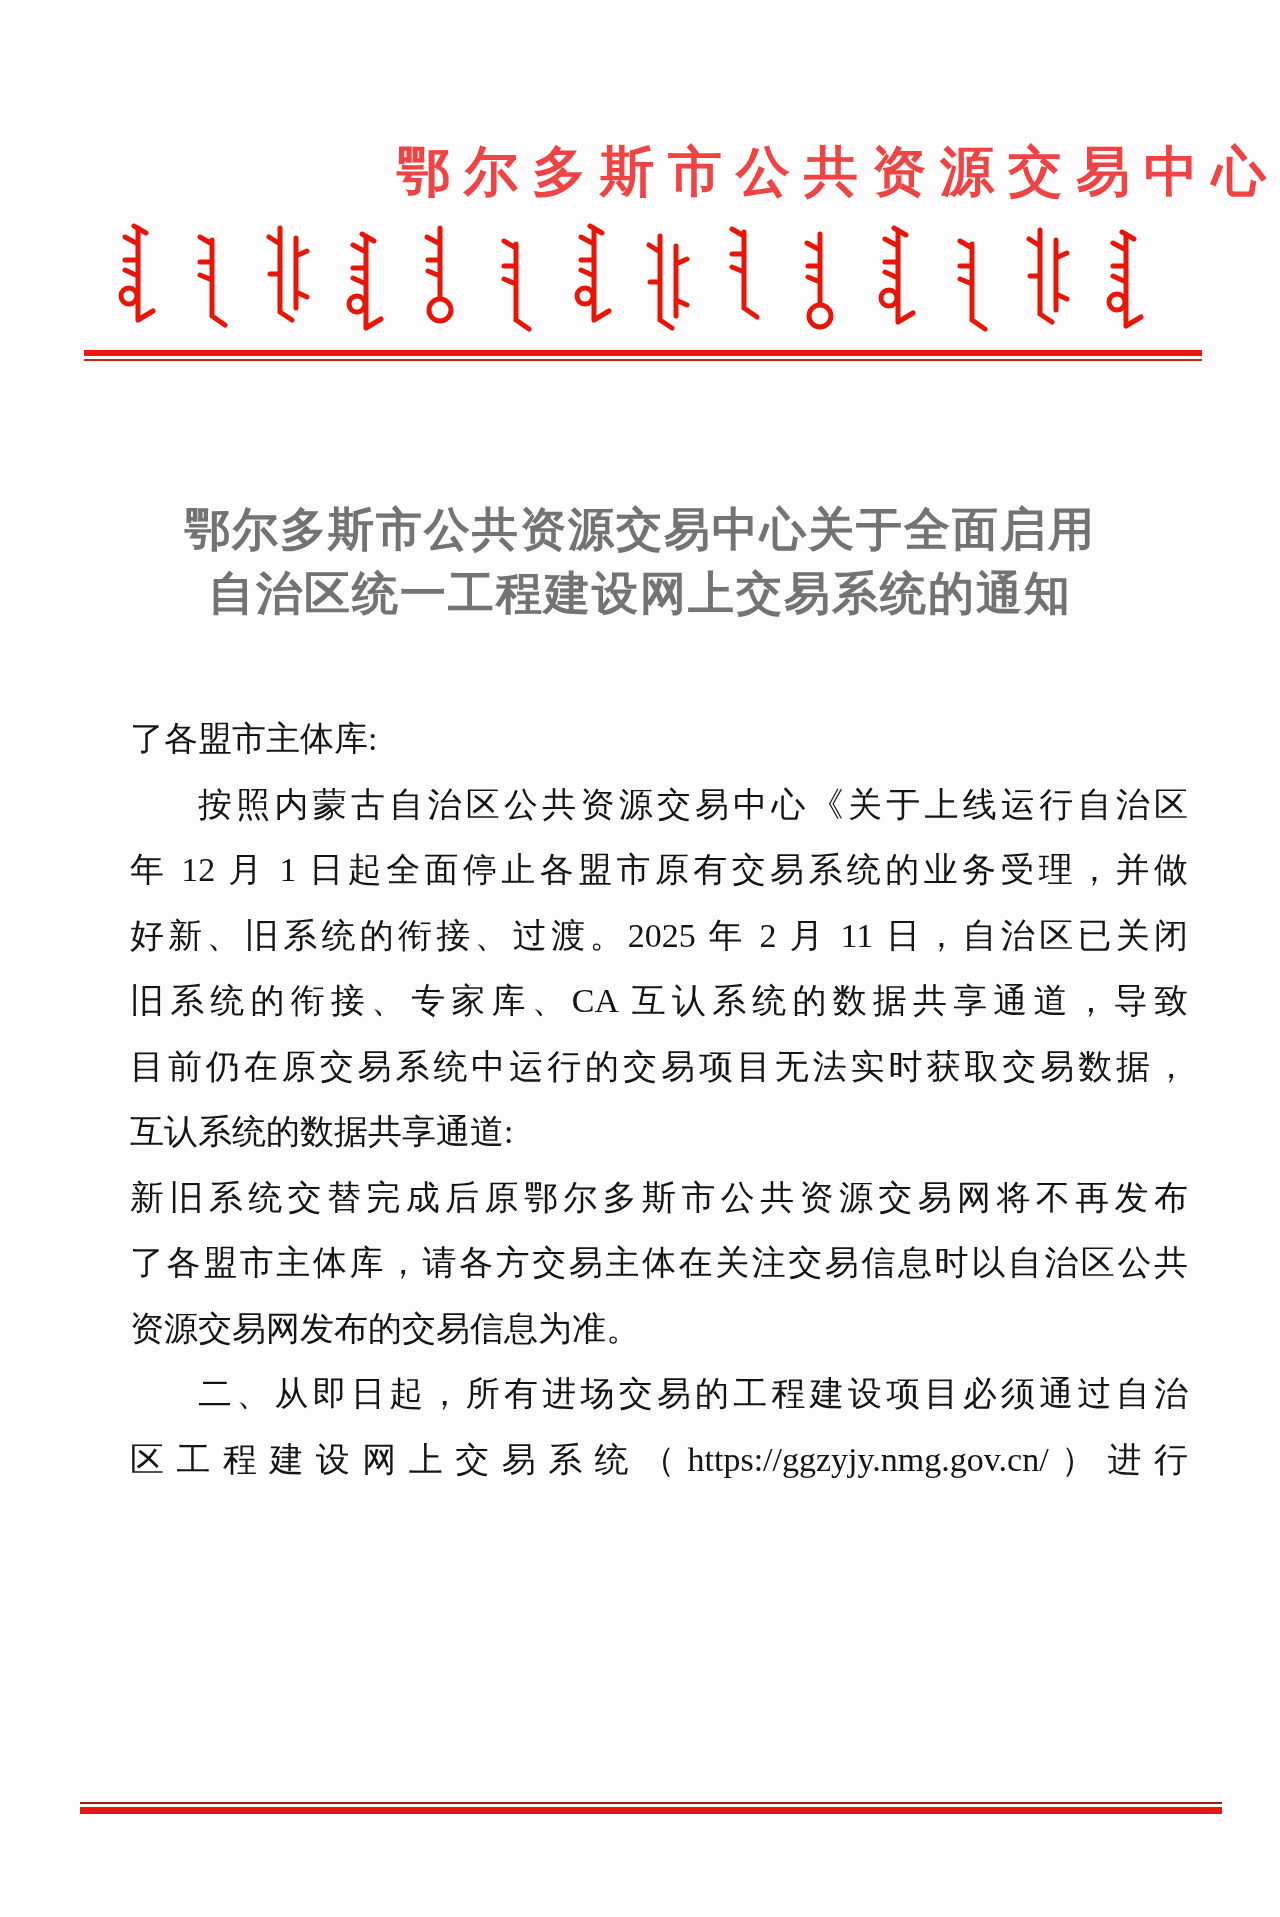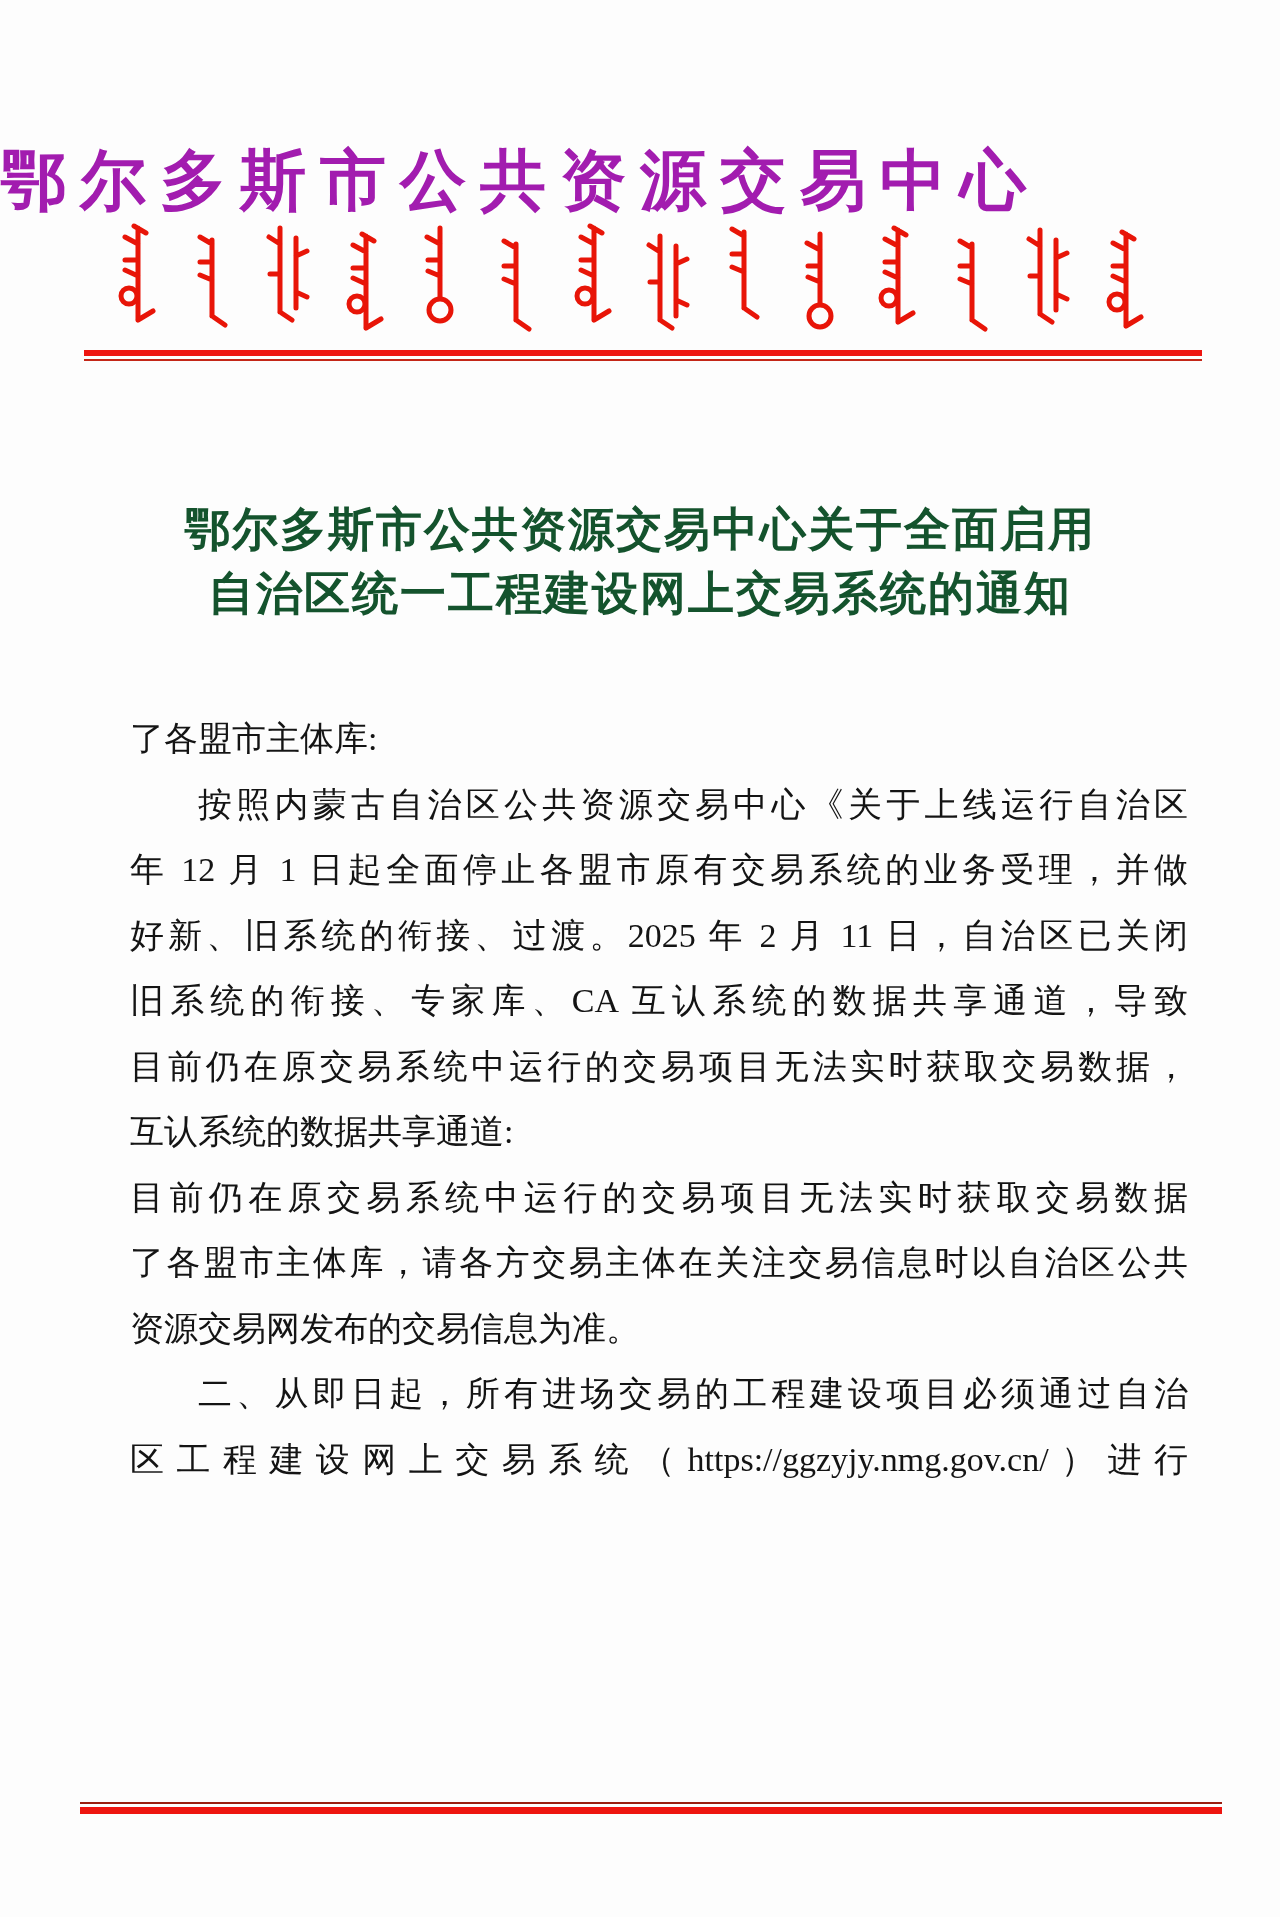--- a/index.html
+++ b/index.html
@@ -8,41 +8,41 @@
     width:1280px;height:1917px;
     margin:0 auto;
     background:#fdfdfd;
     overflow:hidden;
     font-family:"Liberation Serif","DejaVu Serif",serif;
     color:#111;
   }
   
   .org-name{
     position:absolute;top:136px;left:0;right:0;
-    text-align:left;
-    font-size:66px;font-weight:700;
+    text-align:right;
+    font-size:54px;font-weight:700;
     letter-spacing:14px;
-    color:#a21caf;
+    color:#ef4444;
     white-space:nowrap;
   }
   .mongolian{
     position:absolute;top:220px;left:0;right:0;
     display:flex;justify-content:center;
   }
   .rule-top{position:absolute;top:350px;left:84px;width:1118px;}
   .rule-top .thick{height:6px;background:#ee1510;}
   .rule-top .thin{height:2px;background:#c42718;margin-top:3px;}
   
   .doc-title{
     position:absolute;top:498px;left:0;right:0;
     text-align:center;
     font-size:46px;font-weight:700;
     line-height:64px;
     letter-spacing:2px;
-    color:#14532d;
+    color:#737373;
   }
   
   .body-text{
     position:absolute;top:706px;left:130px;width:1058px;
     font-size:34px;line-height:65.5px;
     color:#141414;
   }
   .line{white-space:nowrap;}
   .just{
     white-space:normal;
@@ -109,21 +109,21 @@
   </div>
 
   <div class="body-text">
     <div class="line plain">了各盟市主体库:</div>
     <div class="line just indent">按照内蒙古自治区公共资源交易中心《关于上线运行自治区</div>
     <div class="line just">年 12 月 1 日起全面停止各盟市原有交易系统的业务受理，并做</div>
     <div class="line just">好新、旧系统的衔接、过渡。2025 年 2 月 11 日，自治区已关闭</div>
     <div class="line just">旧系统的衔接、专家库、CA 互认系统的数据共享通道，导致</div>
     <div class="line just">目前仍在原交易系统中运行的交易项目无法实时获取交易数据，</div>
     <div class="line plain">互认系统的数据共享通道:</div>
-    <div class="line just">目前仍在原交易系统中运行的交易项目无法实时获取交易数据</div>
+    <div class="line just">新旧系统交替完成后原鄂尔多斯市公共资源交易网将不再发布</div>
     <div class="line just">了各盟市主体库，请各方交易主体在关注交易信息时以自治区公共</div>
     <div class="line plain">资源交易网发布的交易信息为准。</div>
     <div class="line just indent">二、从即日起，所有进场交易的工程建设项目必须通过自治</div>
     <div class="line just">区工程建设网上交易系统（https://ggzyjy.nmg.gov.cn/）进行</div>
   </div>
 
   <div class="rule-bottom">
     <div class="thin"></div>
     <div class="thick"></div>
   </div>

